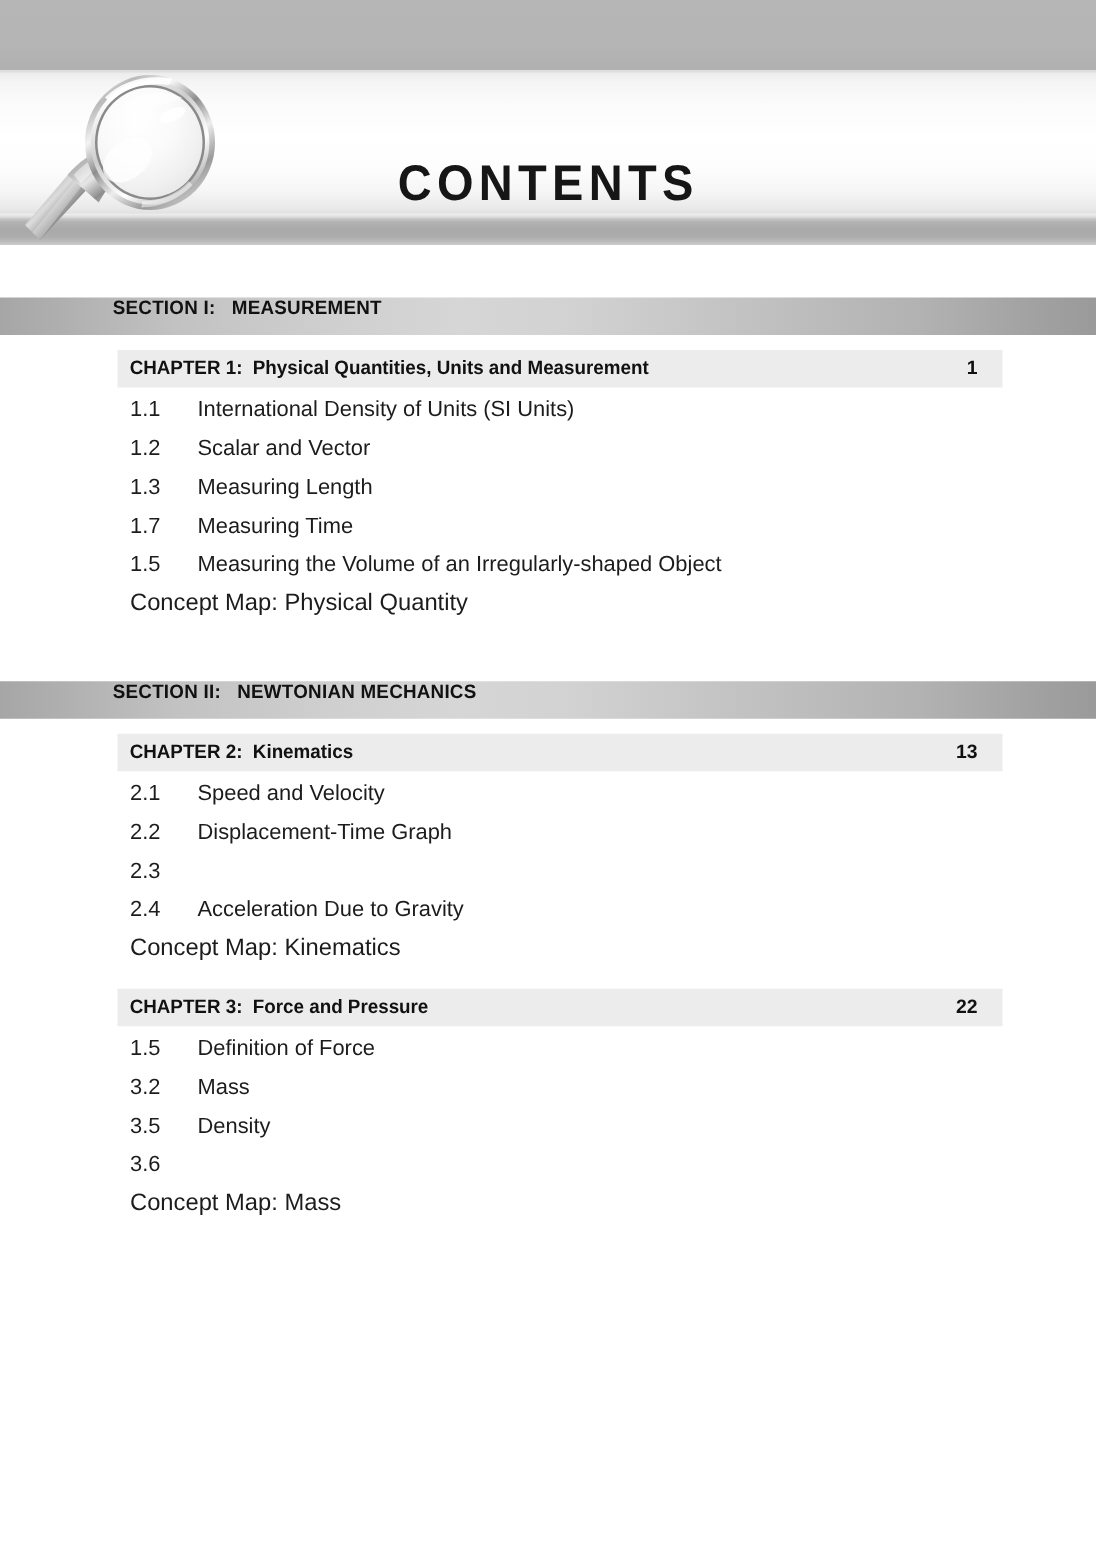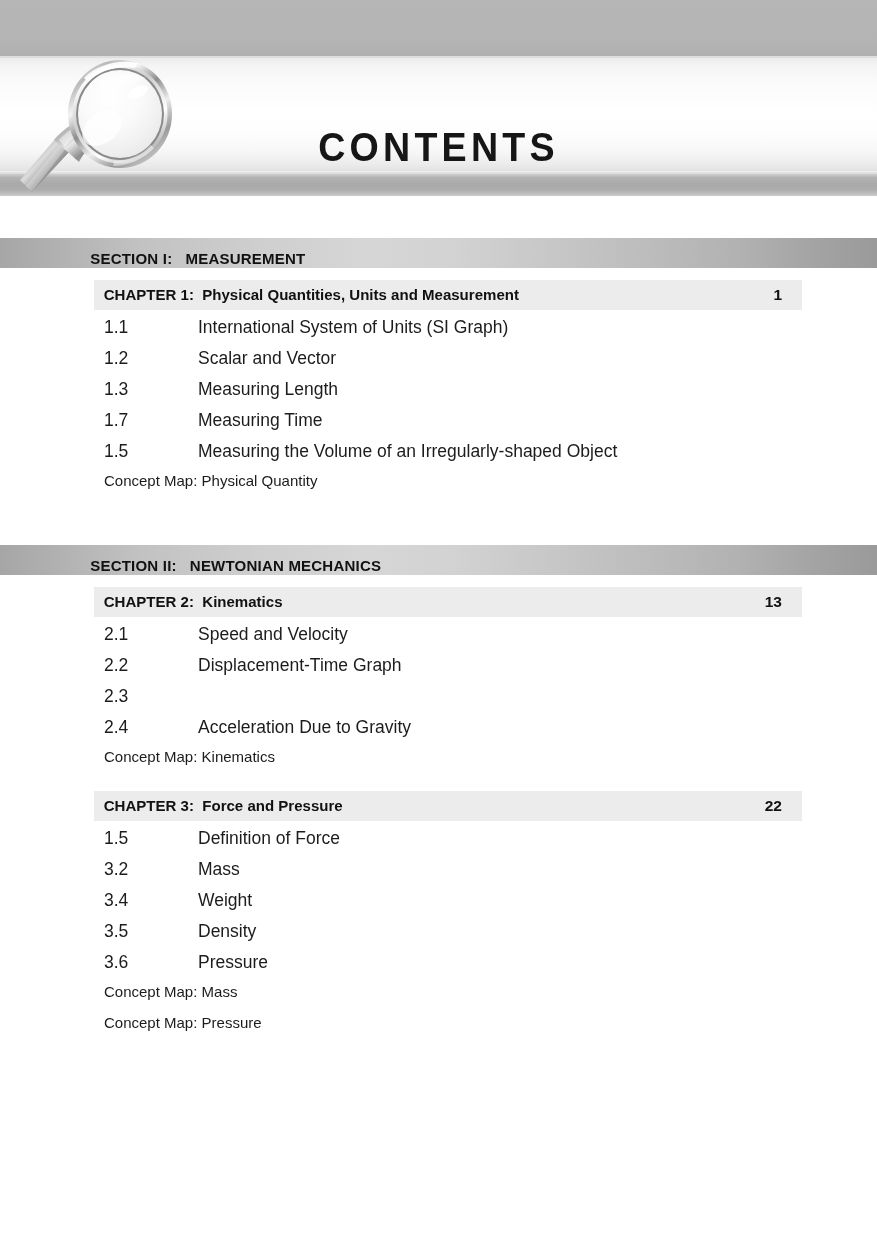--- a/index.html
+++ b/index.html
@@ -121,21 +121,21 @@
         #c2c2c2 16%,
         #cfcfcf 30%,
         #d6d6d6 42%,
         #d2d2d2 52%,
         #c8c8c8 62%,
         #bebebe 72%,
         #b2b2b2 84%,
         #a2a2a2 94%,
         #9a9a9a 100%);
     display: flex;
-    align-items: flex-end;
+    align-items: flex-start;
   }
   .section-bar-inner {
     padding-left: 93px;
     font-size: 15.5px;
     font-weight: bold;
     letter-spacing: 0.2px;
     color: #111111;
     white-space: pre;
     font-family: "Liberation Sans Narrow", "Liberation Sans", sans-serif;
     transform: scaleX(0.97);
@@ -174,34 +174,33 @@
     margin: 0;
     padding: 0;
     list-style: none;
   }
   .entry {
     display: flex;
     align-items: baseline;
     height: 31px;
     font-size: 17.5px;
     color: #1c1c1c;
-    gap: 40px;
   }
   .entry-first { padding-top: 7px; height: 31px; }
   .entry-num {
     width: 54px;
     padding-left: 93px;
     box-sizing: content-box;
     flex: 0 0 auto;
   }
   .entry-title { flex: 1 1 auto; }
   .entry-plain {
     padding-left: 93px;
     height: 31px;
-    font-size: 15px;
+    font-size: 19px;
     color: #1c1c1c;
     display: flex;
     align-items: baseline;
   }
   .chapter-block { margin-top: 12px; margin-left: 11px; }
 </style>
 </head>
 <body>
 
 <div class="banner">
@@ -286,21 +285,21 @@
   </div>
 
   <div class="chapter-block">
     <div class="chapter-bar">
       <span class="chapter-bar-title">CHAPTER 1:  Physical Quantities, Units and Measurement</span>
       <span class="chapter-bar-page">1</span>
     </div>
     <ul class="entry-list">
       <li class="entry entry-first">
         <span class="entry-num">1.1</span>
-        <span class="entry-title">International System of Units (SI Graph)</span>
+        <span class="entry-title">International Density of Units (SI Units)</span>
       </li>
       <li class="entry">
         <span class="entry-num">1.2</span>
         <span class="entry-title">Scalar and Vector</span>
       </li>
       <li class="entry">
         <span class="entry-num">1.3</span>
         <span class="entry-title">Measuring Length</span>
       </li>
       <li class="entry">
@@ -352,29 +351,23 @@
     <ul class="entry-list">
       <li class="entry entry-first">
         <span class="entry-num">1.5</span>
         <span class="entry-title">Definition of Force</span>
       </li>
       <li class="entry">
         <span class="entry-num">3.2</span>
         <span class="entry-title">Mass</span>
       </li>
       <li class="entry">
-        <span class="entry-num">3.4</span>
-        <span class="entry-title">Weight</span>
-      </li>
-      <li class="entry">
         <span class="entry-num">3.5</span>
         <span class="entry-title">Density</span>
       </li>
       <li class="entry">
         <span class="entry-num">3.6</span>
-        <span class="entry-title">Pressure</span>
       </li>
       <li class="entry-plain">Concept Map: Mass</li>
-      <li class="entry-plain">Concept Map: Pressure</li>
     </ul>
   </div>
 
 </div>
 
 </body></html>

